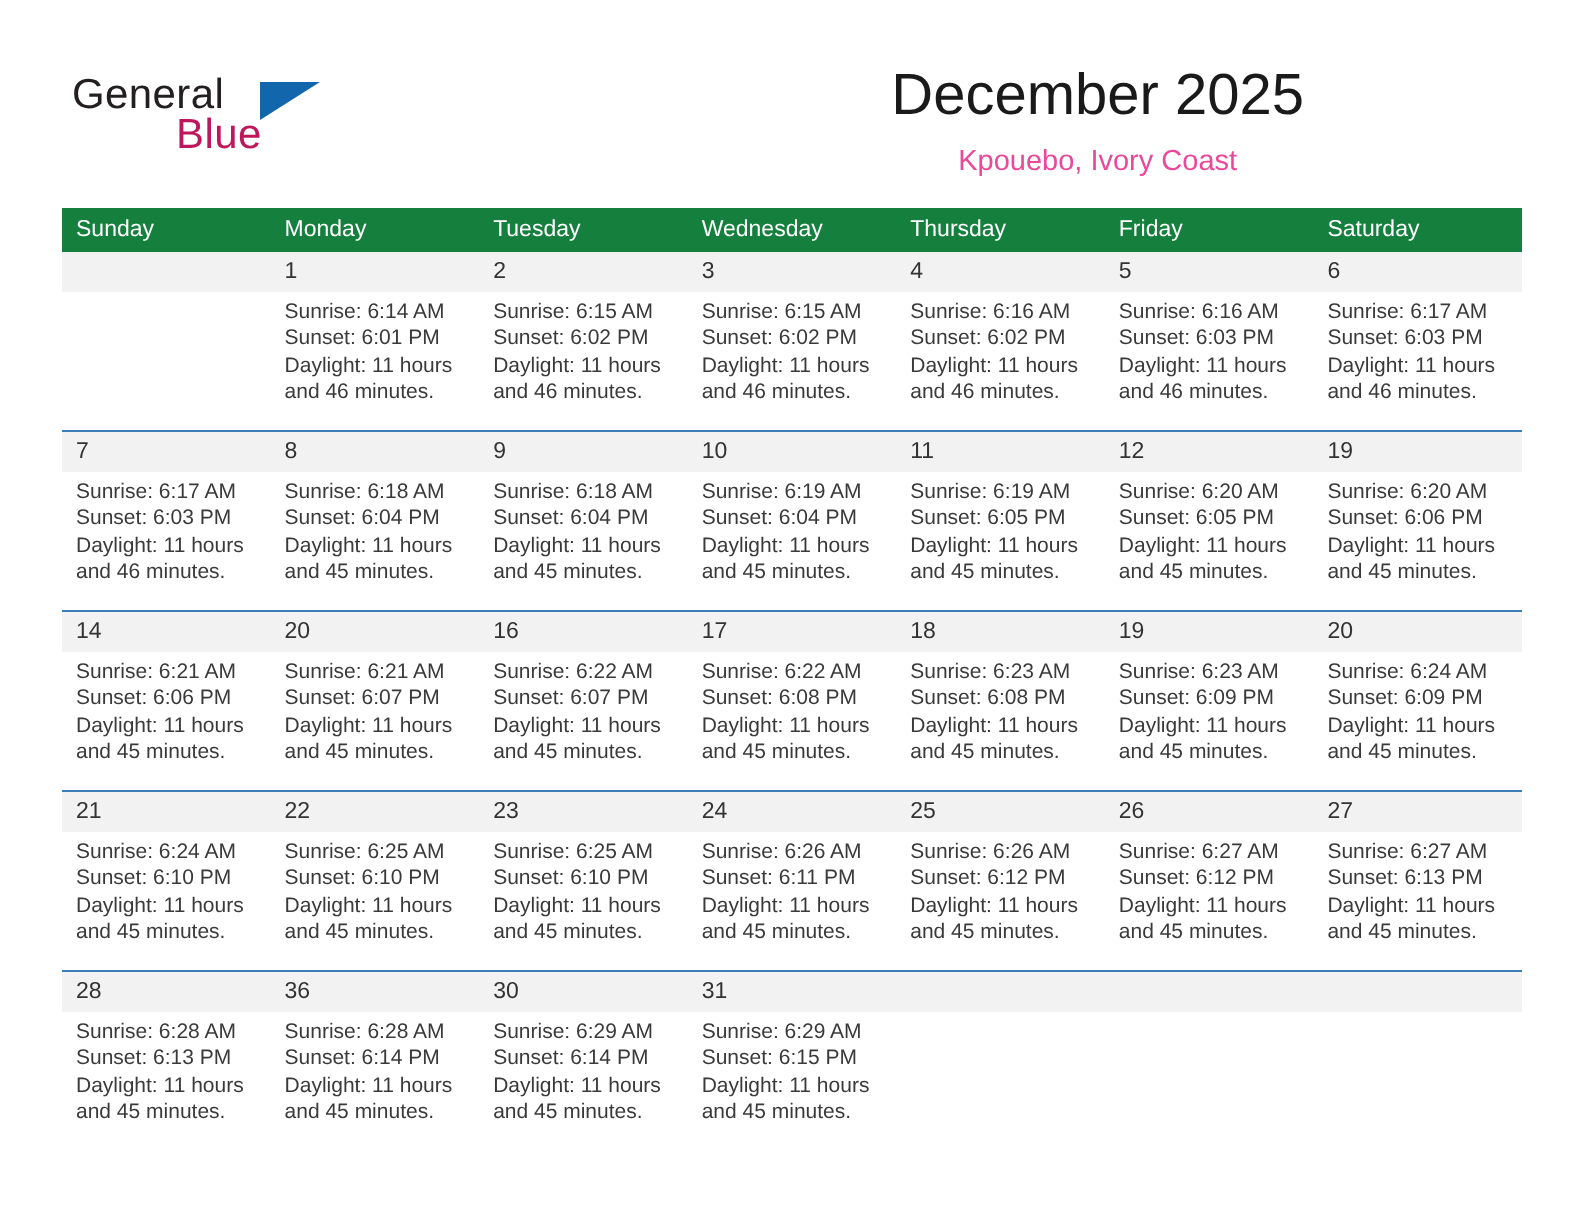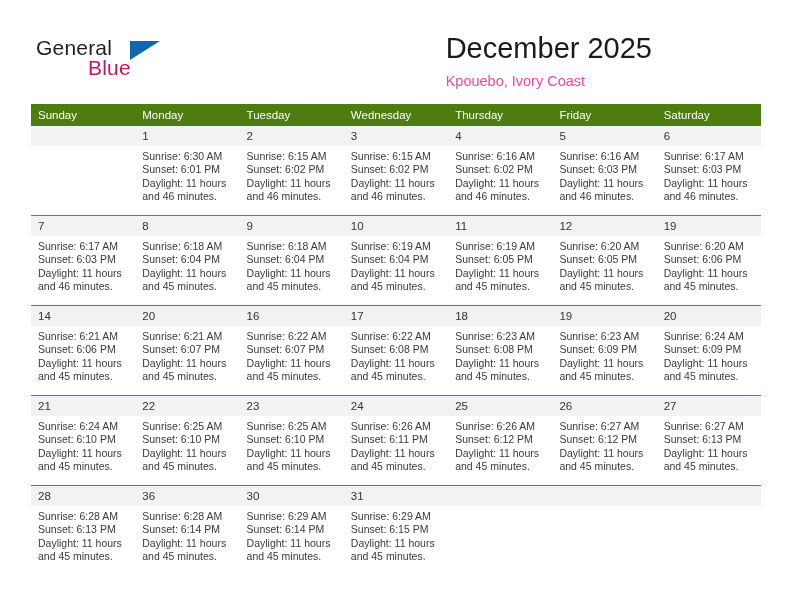--- a/index.html
+++ b/index.html
@@ -62,21 +62,21 @@
     width: 0;
     height: 0;
     border-left: 30px solid #1266ac;
     border-bottom: 19px solid transparent;
   }
 
   .title-block {
     position: absolute;
     right: 36px;
     top: 30px;
-    text-align: left;
+    text-align: center;
   }
   .month-title {
     font-size: 29px;
     color: #1a1a1a;
     font-weight: normal;
     line-height: 36px;
     white-space: nowrap;
     font-family: "Liberation Sans", sans-serif;
   }
   .location {
@@ -94,21 +94,21 @@
     left: 31px;
     top: 104px;
     width: 730px;
   }
   table.cal {
     width: 730px;
     border-collapse: collapse;
     table-layout: fixed;
   }
   table.cal th {
-    background: #4d7c0f;
+    background: #15803d;
     color: #ffffff;
     font-size: 11.5px;
     font-weight: normal;
     text-align: left;
     padding: 5px 0 5px 7px;
     height: 11px;
     font-family: "Liberation Sans", sans-serif;
   }
   td.daycell {
     vertical-align: top;
@@ -176,21 +176,21 @@
         </tr>
       </thead>
       <tbody>
           <tr class="weekrow">
             <td class="daycell blankcell">
               <div class="daynum empty"></div>
             </td>
             <td class="daycell">
               <div class="daynum">1</div>
               <div class="info">
-                <div>Sunrise: 6:30 AM</div>
+                <div>Sunrise: 6:14 AM</div>
                 <div>Sunset: 6:01 PM</div>
                 <div>Daylight: 11 hours</div>
                 <div>and 46 minutes.</div>
               </div>
             </td>
             <td class="daycell">
               <div class="daynum">2</div>
               <div class="info">
                 <div>Sunrise: 6:15 AM</div>
                 <div>Sunset: 6:02 PM</div>

